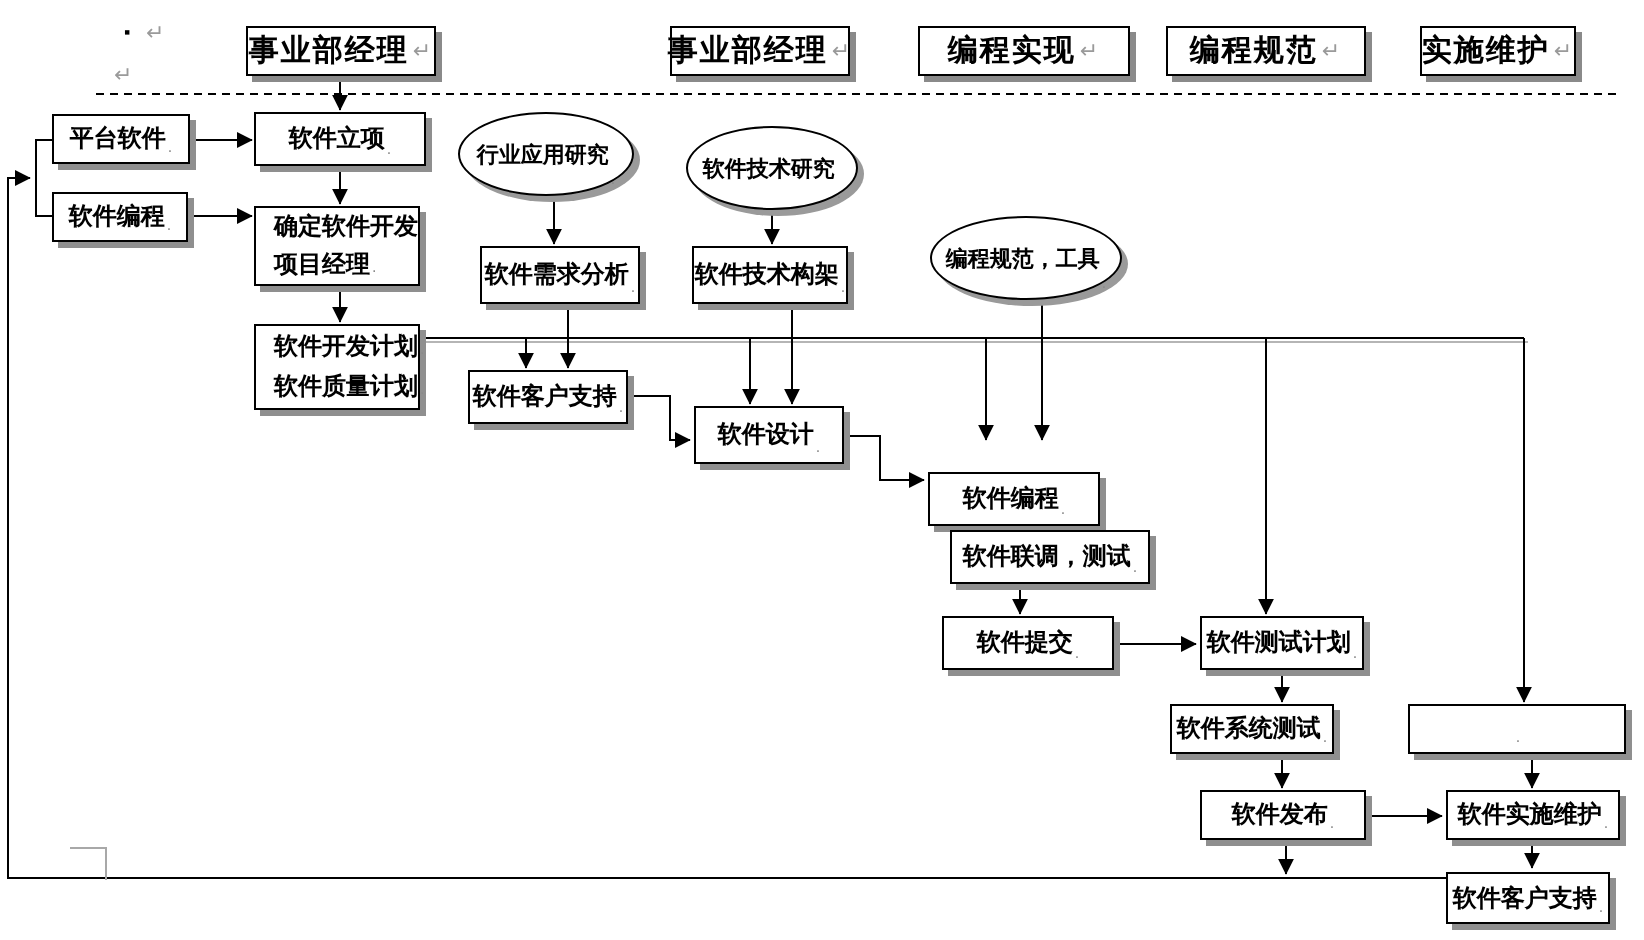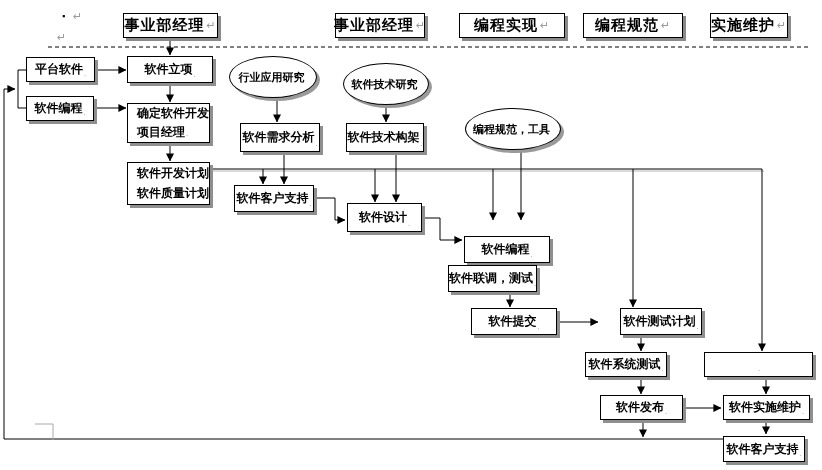--- a/index.html
+++ b/index.html
@@ -173,30 +173,30 @@
   </div>
 
   <div class="node ellipse" style="left:465px;top:108px;width:96px;height:42px">
     <span>编程规范，工具</span>
       <span class="pm">.</span>
   </div>
   <div class="node" style="left:464px;top:236px;width:86px;height:27px">
     <span>软件编程</span>
       <span class="pm">.</span>
   </div>
-  <div class="node" style="left:448px;top:265px;width:89px;height:27px">
+  <div class="node" style="left:475px;top:265px;width:100px;height:27px">
     <span>软件联调，测试</span>
       <span class="pm">.</span>
   </div>
   <div class="node" style="left:471px;top:308px;width:86px;height:27px">
     <span>软件提交</span>
       <span class="pm">.</span>
   </div>
 
-  <div class="node" style="left:620px;top:308px;width:82px;height:27px">
+  <div class="node" style="left:600px;top:308px;width:82px;height:27px">
     <span>软件测试计划</span>
       <span class="pm">.</span>
   </div>
   <div class="node" style="left:585px;top:352px;width:82px;height:25px">
     <span>软件系统测试</span>
       <span class="pm">.</span>
   </div>
   <div class="node" style="left:600px;top:395px;width:83px;height:25px">
     <span>软件发布</span>
       <span class="pm">.</span>

